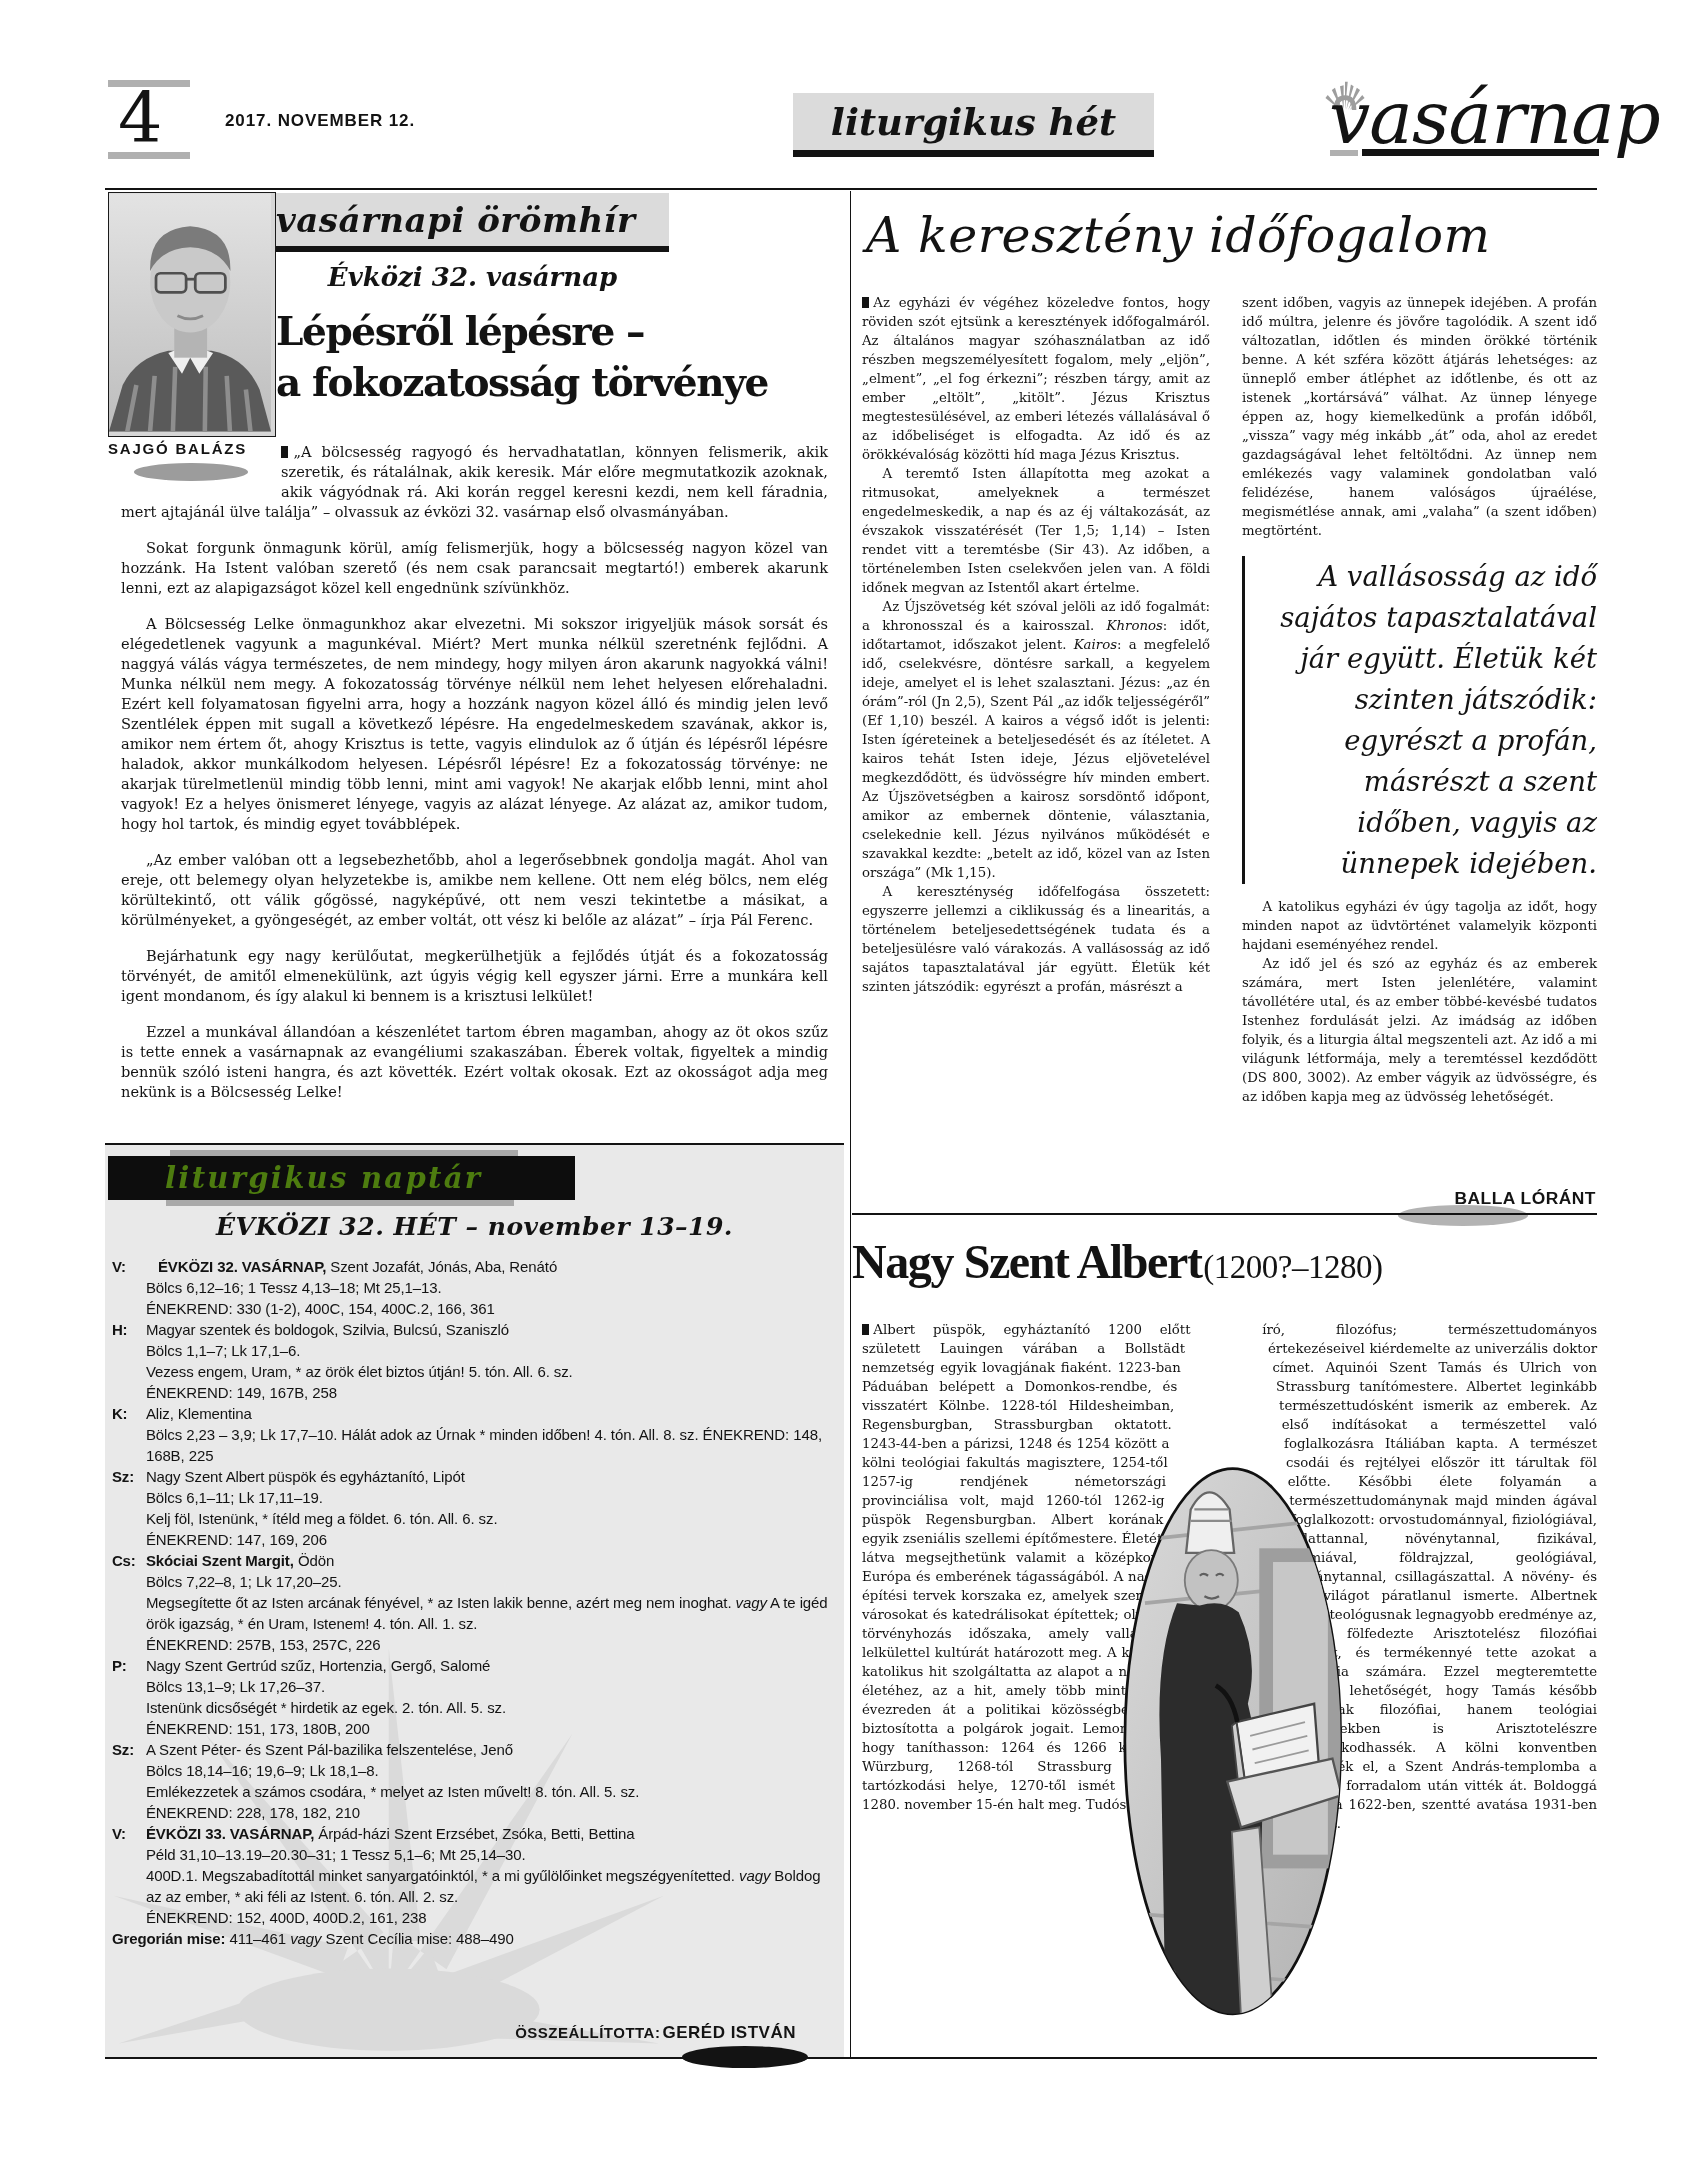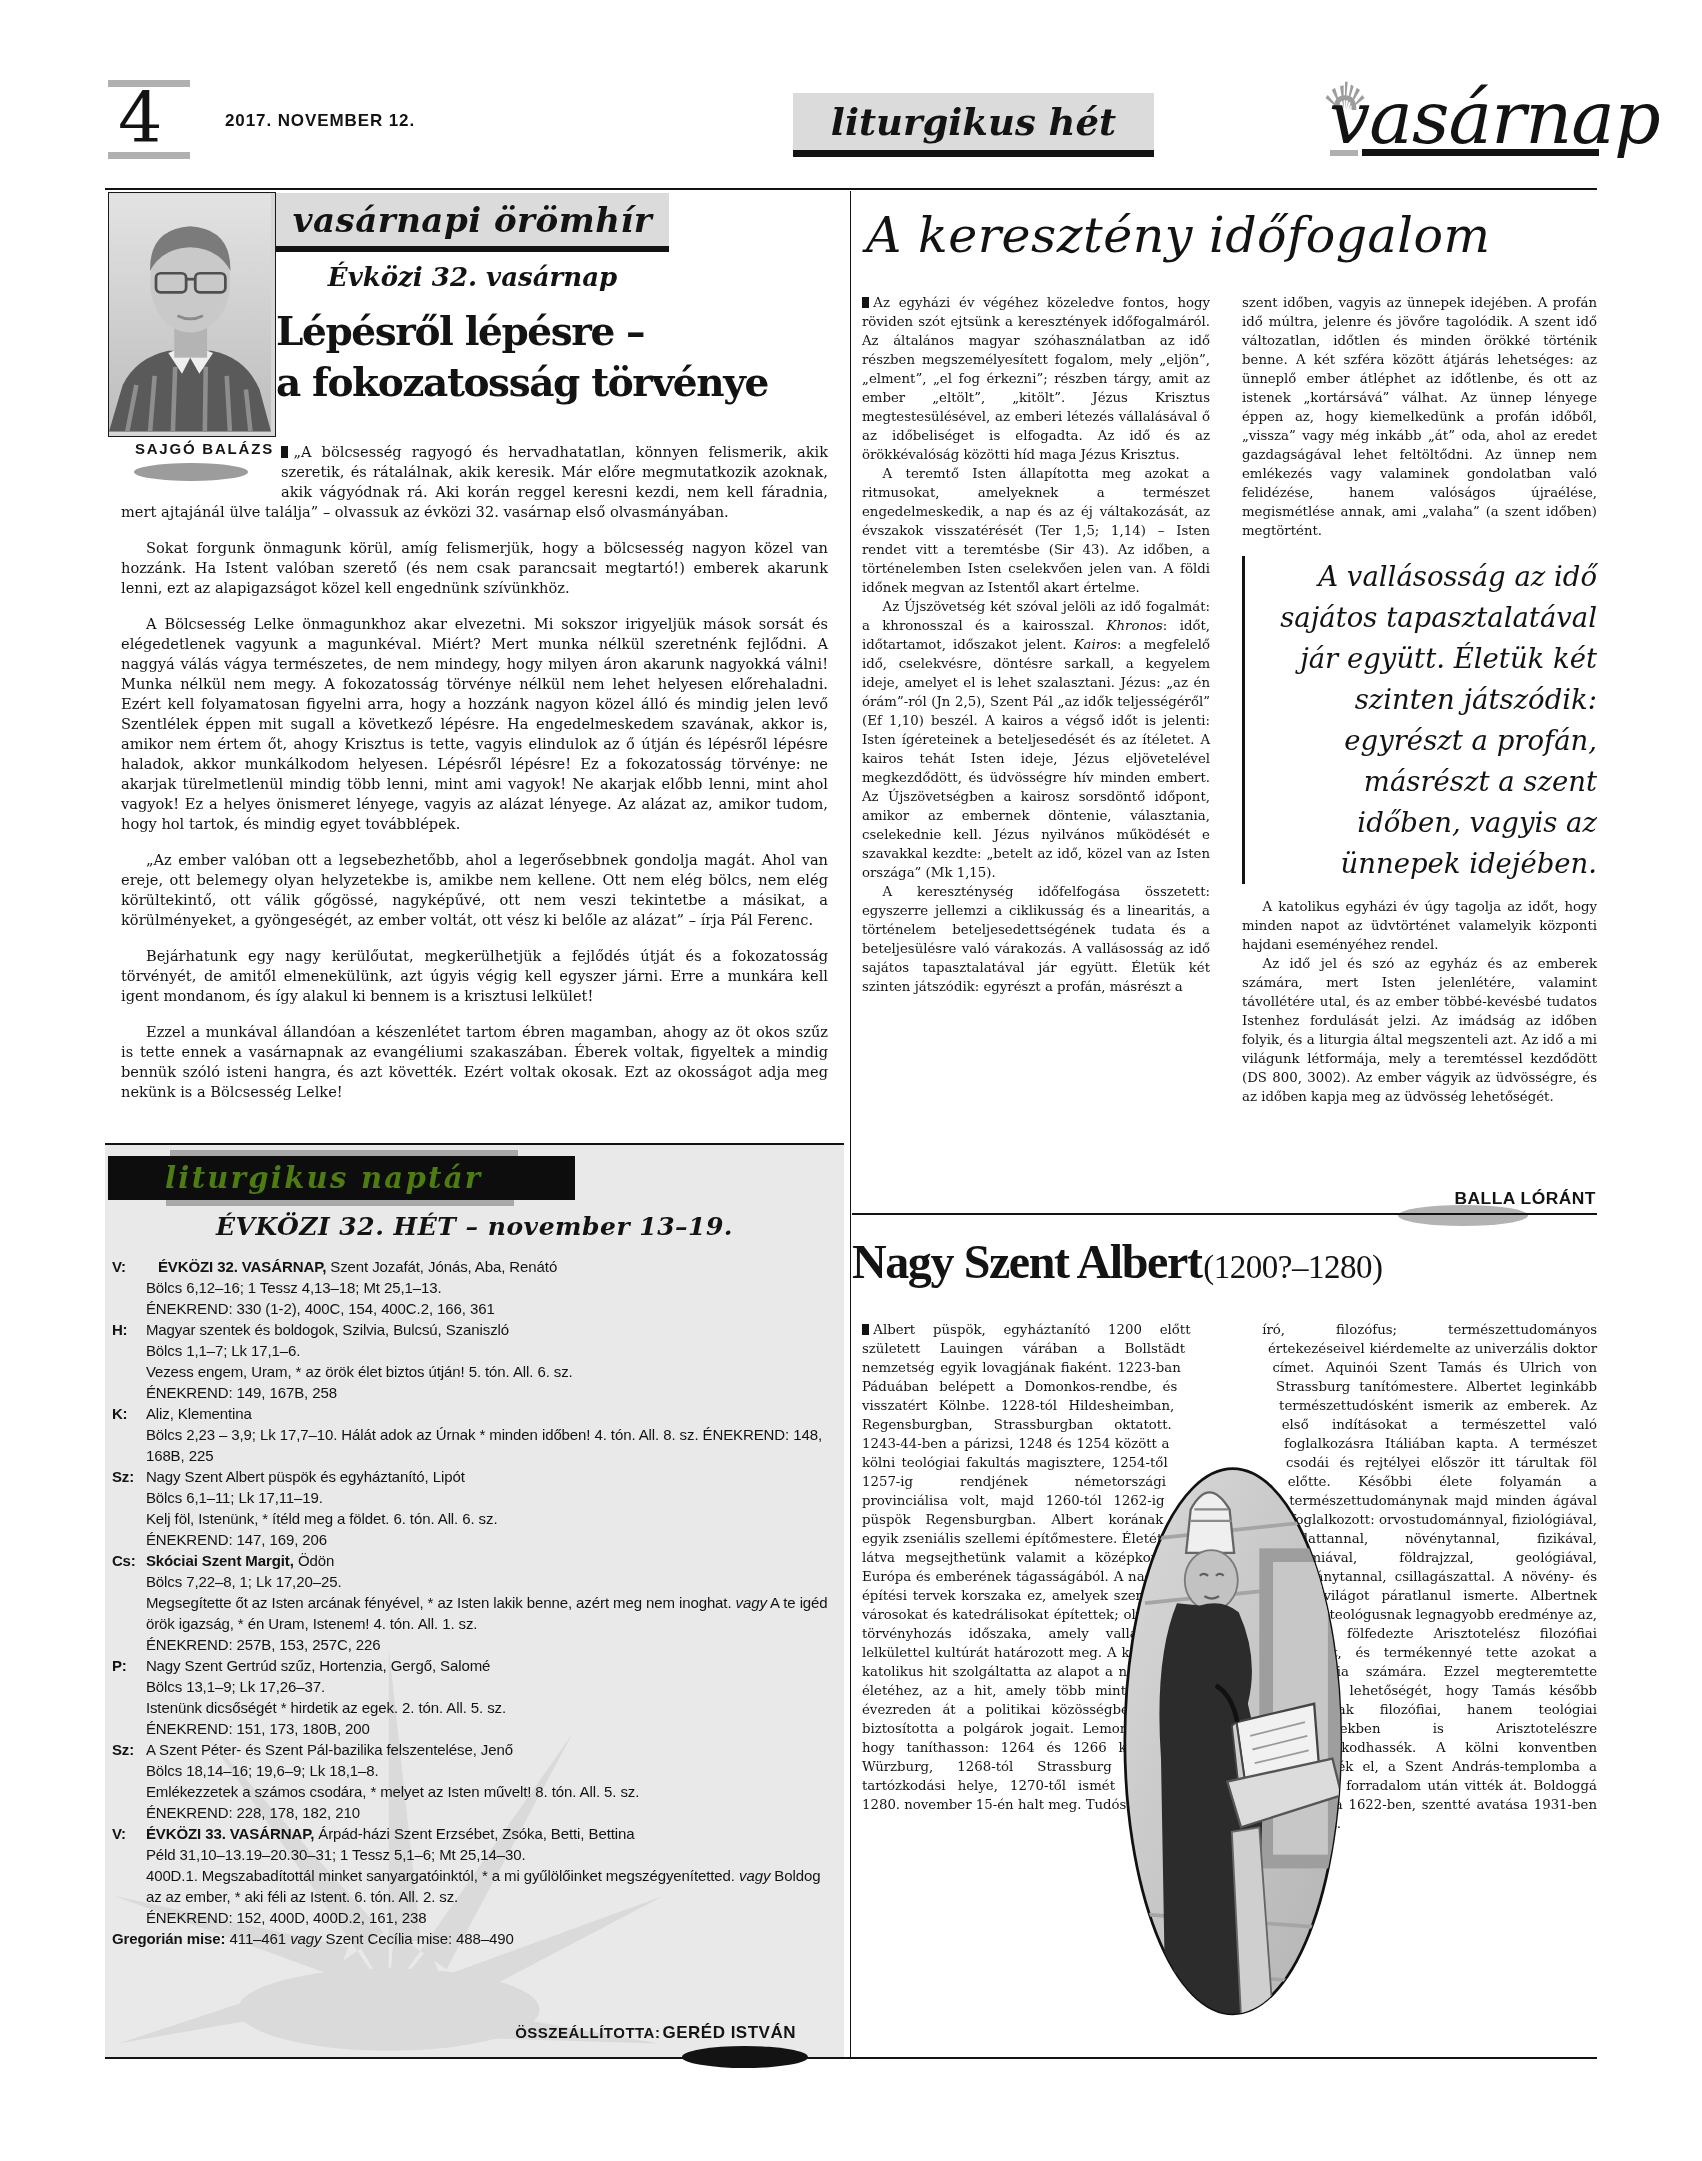--- a/index.html
+++ b/index.html
@@ -14,23 +14,23 @@
 
   
   .page-num{font-family:"DejaVu Serif",serif;font-size:70px;line-height:1;font-weight:normal;}
   .issue-date{font-family:"Liberation Sans",sans-serif;font-weight:bold;font-size:17px;letter-spacing:0.9px;}
   .section-box{background:#dbdbdb;display:flex;align-items:center;justify-content:center;}
   .section-box span{font-family:"DejaVu Serif",serif;font-style:italic;font-weight:bold;font-size:37px;}
   .masthead{font-family:"DejaVu Serif",serif;font-style:italic;font-size:73px;line-height:1;letter-spacing:-0.9px;}
 
   
   .photo-frame{border:1.8px solid #1a1a1a;background:#d6d6d6;overflow:hidden;}
-  .photo-caption{font-family:"Liberation Sans",sans-serif;font-weight:bold;font-size:15px;letter-spacing:1.8px;text-align:right;}
+  .photo-caption{font-family:"Liberation Sans",sans-serif;font-weight:bold;font-size:15px;letter-spacing:1.8px;text-align:left;}
   .cap-ellipse{background:#9c9c9c;border-radius:50%;}
-  .kicker-box{background:#dbdbdb;display:flex;align-items:center;justify-content:center;}
+  .kicker-box{background:#dbdbdb;display:flex;align-items:center;justify-content:flex-start;}
   .kicker-box span{font-family:"DejaVu Serif",serif;font-style:italic;font-weight:bold;font-size:34px;letter-spacing:0.5px;}
   .gospel-subtitle{font-family:"DejaVu Serif",serif;font-style:italic;font-weight:bold;font-size:26px;text-align:center;}
   .gospel-headline{font-family:"DejaVu Serif",serif;font-weight:bold;font-size:39px;line-height:51px;letter-spacing:-1.4px;}
   .bodytext{font-size:14.6px;line-height:20px;text-align:justify;}
   .bodytext p{margin:16px;text-indent:25px;}
   .bodytext p.first{text-indent:0;}
   .bullet{display:inline-block;width:0.5em;height:0.85em;background:#131313;margin-right:0.35em;vertical-align:-0.08em;}
   .photo-spacer{float:left;width:176px;height:69px;}
 
   

